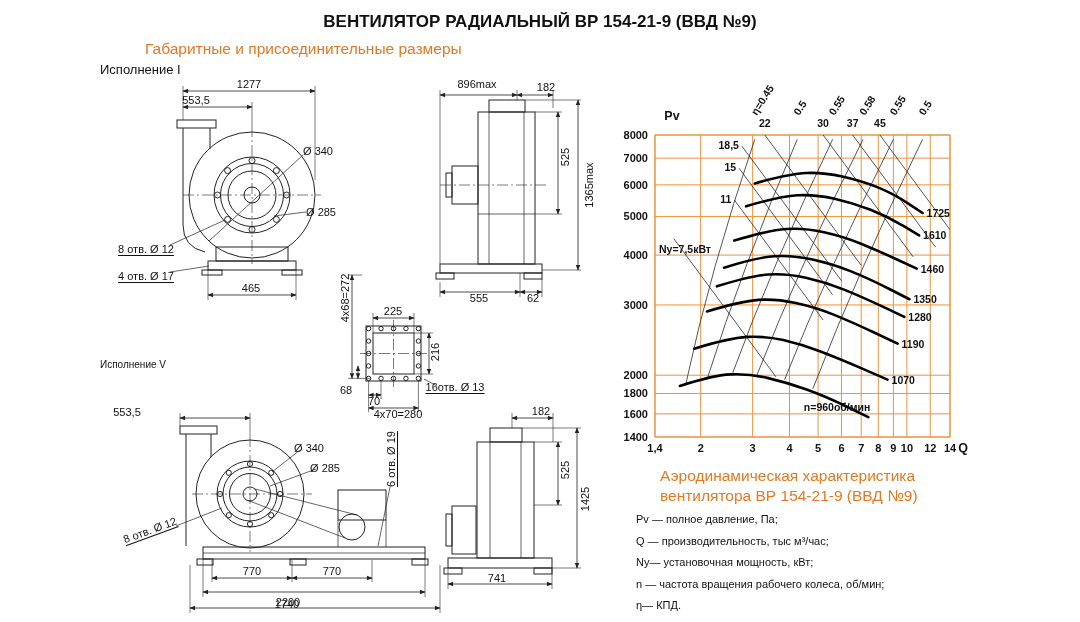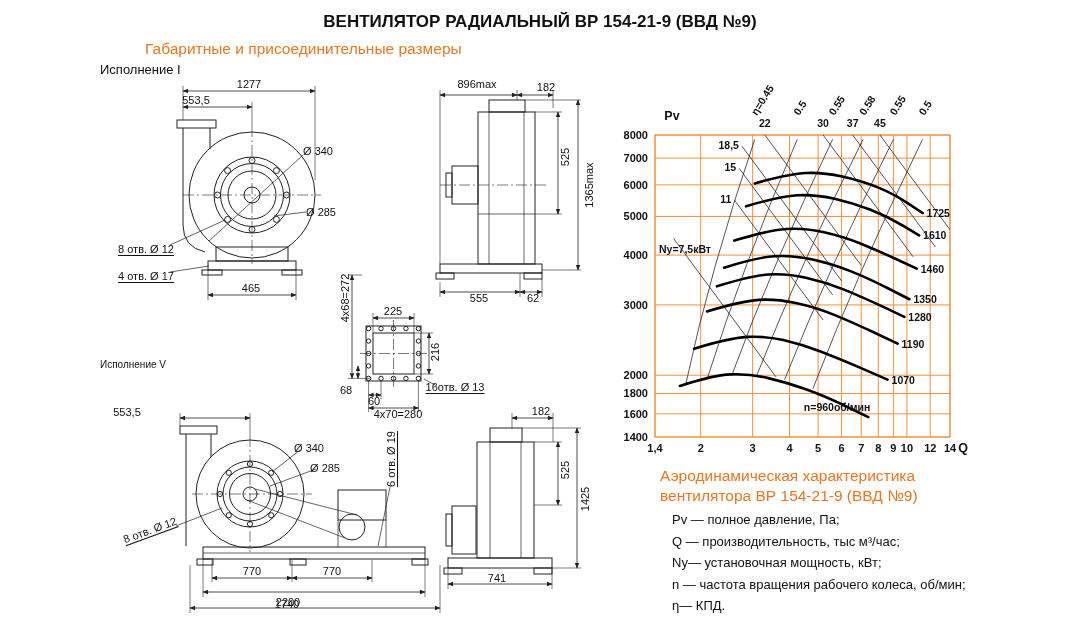--- a/index.html
+++ b/index.html
@@ -4,21 +4,21 @@
 <style>
   :root{--accent:#e87722}
   *{margin:0;padding:0;box-sizing:border-box}
   html,body{width:1080px;height:622px}
   body{position:relative;background:#fff;font-family:"Liberation Sans","DejaVu Sans",sans-serif;color:#111;overflow:hidden}
   #page-title{position:absolute;top:12px;left:0;width:100%;text-align:center;font-weight:700;font-size:17px}
   #subtitle{position:absolute;top:40px;left:145px;font-size:15.5px;color:var(--accent)}
   #exec1-label{position:absolute;top:62px;left:100px;font-size:13px}
   #exec5-label{position:absolute;top:359px;left:100px;font-size:10px}
   #chart-caption{position:absolute;top:466px;left:660px;font-size:15.5px;line-height:20px;color:var(--accent)}
-  #legend-block{position:absolute;top:509px;left:672px;font-size:13px;line-height:21.5px}
+  #legend-block{position:absolute;top:509px;left:636px;font-size:11px;line-height:21.5px}
   #main-svg{position:absolute;left:0;top:0}
   #main-svg text{font-family:"Liberation Sans","DejaVu Sans",sans-serif}
   .dimlabel{position:absolute;font-size:11px;white-space:nowrap;color:#111}
   .dimlabel.u{text-decoration:underline;text-underline-offset:2px}
   .ext{stroke:#222;stroke-width:.6}
   .thin{stroke:#222;stroke-width:.7}
   .cl{stroke:#222;stroke-width:.6;stroke-dasharray:11 3 2 3}
   .dim{stroke:#222;stroke-width:.8;marker-start:url(#arr);marker-end:url(#arr)}
 </style>
 </head>
@@ -353,21 +353,21 @@
     <div class="dimlabel" style="left: 477px; top: 84px; transform: translate(-50%, -50%);">896max</div>
     <div class="dimlabel" style="left: 546px; top: 87px; transform: translate(-50%, -50%);">182</div>
     <div class="dimlabel" style="left: 565px; top: 157px; transform: translate(-50%, -50%) rotate(-90deg);">525</div>
     <div class="dimlabel" style="left: 589px; top: 185px; transform: translate(-50%, -50%) rotate(-90deg);">1365max</div>
     <div class="dimlabel" style="left: 479px; top: 298px; transform: translate(-50%, -50%);">555</div>
     <div class="dimlabel" style="left: 533px; top: 298px; transform: translate(-50%, -50%);">62</div>
     <div class="dimlabel" style="left: 345px; top: 298px; transform: translate(-50%, -50%) rotate(-90deg);">4x68=272</div>
     <div class="dimlabel" style="left: 393px; top: 311px; transform: translate(-50%, -50%); text-align: right;">225</div>
     <div class="dimlabel" style="left: 435px; top: 352px; transform: translate(-50%, -50%) rotate(-90deg);">216</div>
     <div class="dimlabel u" style="left: 455px; top: 387px; transform: translate(-50%, -50%);">16отв. Ø 13</div>
-    <div class="dimlabel" style="left: 374px; top: 401px; transform: translate(-50%, -50%);">60</div>
+    <div class="dimlabel" style="left: 374px; top: 401px; transform: translate(-50%, -50%);">70</div>
     <div class="dimlabel" style="left: 398px; top: 414px; transform: translate(-50%, -50%);">4x70=280</div>
     <div class="dimlabel" style="left: 346px; top: 390px; transform: translate(-50%, -50%);">68</div>
     <div class="dimlabel" style="left: 127px; top: 412px; transform: translate(-50%, -50%);">553,5</div>
     <div class="dimlabel" style="left: 309px; top: 448px; transform: translate(-50%, -50%);">Ø 340</div>
     <div class="dimlabel" style="left: 325px; top: 468px; transform: translate(-50%, -50%);">Ø 285</div>
     <div class="dimlabel u" style="left: 391px; top: 459px; transform: translate(-50%, -50%) rotate(-90deg);">6 отв. Ø 19</div>
     <div class="dimlabel u" style="left: 150px; top: 530px; transform: translate(-50%, -50%) rotate(-20deg);">8 отв. Ø 12</div>
     <div class="dimlabel" style="left: 252px; top: 571px; transform: translate(-50%, -50%);">770</div>
     <div class="dimlabel" style="left: 332px; top: 571px; transform: translate(-50%, -50%);">770</div>
     <div class="dimlabel" style="left: 287px; top: 604px; transform: translate(-50%, -50%);">1740</div>

